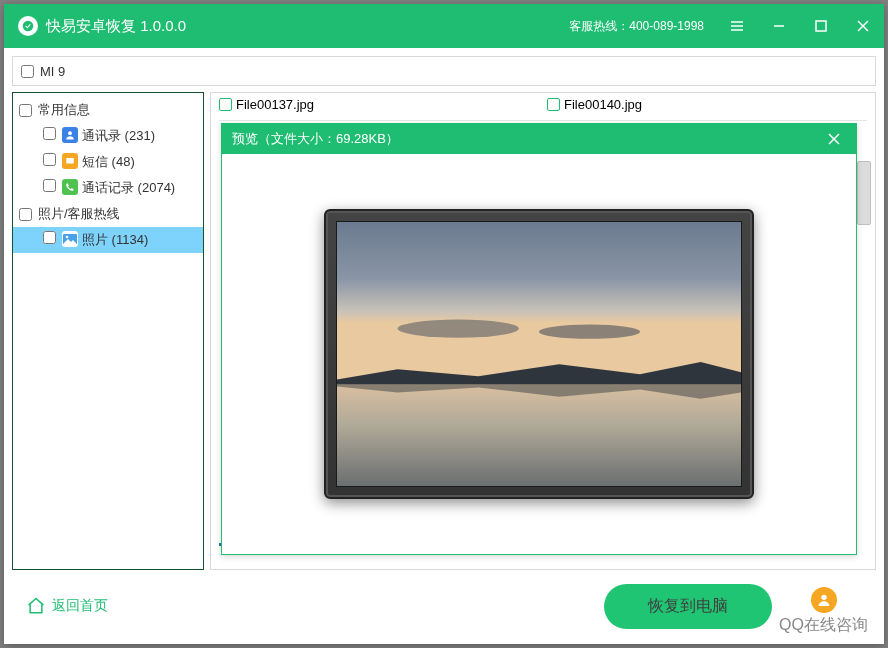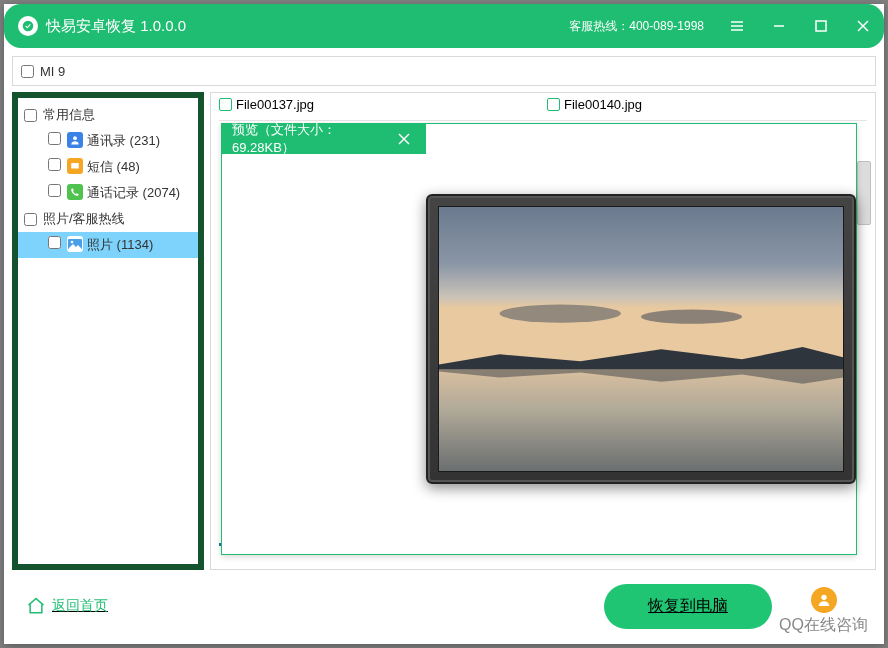--- a/index.html
+++ b/index.html
@@ -1,41 +1,41 @@
 <!DOCTYPE html>
 <html><head>
 <meta charset="utf-8">
 <style>
 * { margin: 0; padding: 0; box-sizing: border-box; font-family: "Microsoft YaHei", Arial, sans-serif; }
 body { background: #808080; width: 888px; height: 648px; overflow: hidden; }
 
 .window { position: absolute; left: 4px; top: 4px; width: 880px; height: 640px; background: #fff; box-shadow: 0 2px 8px rgba(0,0,0,0.3); display: flex; flex-direction: column; }
 
 
-.titlebar { height: 44px; background: #1fbd72; display: flex; align-items: center; color: #fff; font-size: 14px; border-radius: 17px; }
+.titlebar { height: 44px; background: #1fbd72; display: flex; align-items: center; color: #fff; font-size: 14px; }
 .titlebar-logo { width: 20px; height: 20px; background: #fff; border-radius: 50%; margin-left: 14px; margin-right: 8px; display: flex; align-items: center; justify-content: center; }
 .titlebar-logo svg { width: 14px; height: 14px; }
 .titlebar-title { font-size: 15px; }
 .titlebar-spacer { flex: 1; }
 .titlebar-hotline { font-size: 12px; margin-right: 12px; }
 .titlebar-btn { width: 42px; height: 44px; display: flex; align-items: center; justify-content: center; cursor: pointer; }
 .titlebar-btn svg { stroke: #fff; stroke-width: 1.5; fill: none; }
 
 
 .body { flex: 1; display: flex; flex-direction: column; padding: 8px; gap: 6px; }
 
 
 .device-bar { border: 1px solid #d9d9d9; height: 30px; display: flex; align-items: center; padding-left: 8px; font-size: 13px; color: #333; }
 .device-bar input[type=checkbox] { margin-right: 6px; }
 
 
 .main-row { flex: 1; display: flex; gap: 6px; min-height: 0; }
 
 
-.sidebar { width: 192px; border: 6px solid #14532d; padding-top: 4px; font-size: 13px; }
+.sidebar { width: 192px; border: 1px solid #14532d; padding-top: 4px; font-size: 13px; }
 .tree-group { padding: 4px 6px; display: flex; align-items: center; color: #333; }
 .tree-item { padding: 4px 6px 4px 30px; display: flex; color: #333; cursor: pointer; }
 .tree-item.selected { background: #7dd3fc; }
 .tree-item input, .tree-group input { margin-right: 6px; }
 .tree-icon { width: 16px; height: 16px; border-radius: 3px; margin-right: 4px; display: inline-flex; align-items: center; justify-content: center; font-size: 10px; color: #fff; }
 .ic-contacts { background: #3b82e6; }
 .ic-sms { background: #f5a623; }
 .ic-calls { background: #4fc24f; }
 .ic-photos { background: #fff; }
 .ic-photos svg { width: 16px; height: 16px; }
@@ -45,35 +45,35 @@
 .file-header-row { display: flex; padding: 4px 8px; gap: 8px; }
 .file-cell { flex: 1; display: flex; align-items: center; font-size: 13px; color: #000000; }
 .file-cell .cb { width: 13px; height: 13px; border: 1.5px solid #1fbd72; border-radius: 2px; margin-right: 4px; }
 .thumb-area { flex: 1; border-top: 1px solid #e5e5e5; margin: 4px 8px 8px 8px; position: relative; }
 .thumb-scrollbar { position: absolute; right: -4px; top: 40px; width: 14px; height: 64px; background: #dcdcdc; border: 1px solid #bfbfbf; border-radius: 2px; }
 .thumb-cards { position: absolute; left: 0; right: 16px; bottom: 6px; height: 12px; display: flex; gap: 16px; }
 .thumb-cards span { flex: 1; border-top: 3px solid; }
 .tc1 { color: #2a6fb0; } .tc2 { color: #c9a874; } .tc3 { color: #bca9b8; } .tc4 { color: #3b4a52; }
 
 
-.preview { position: absolute; left: 10px; right: 18px; top: 30px; bottom: 14px; background: #fff; border: 1px solid #1fbd72; display: flex; flex-direction: row; box-shadow: 0 2px 6px rgba(0,0,0,0.15); }
+.preview { position: absolute; left: 10px; right: 18px; top: 30px; bottom: 14px; background: #fff; border: 1px solid #1fbd72; display: flex; flex-direction: column; box-shadow: 0 2px 6px rgba(0,0,0,0.15); }
 .preview-header { height: 30px; background: #1fbd72; color: #fff; font-size: 13px; display: flex; align-items: center; padding: 0 10px; }
 .preview-header .spacer { flex: 1; }
 .preview-close { width: 24px; height: 24px; display: flex; align-items: center; justify-content: center; cursor: pointer; }
 .preview-body { flex: 1; display: flex; align-items: center; justify-content: center; background: #fff; }
 .photo-frame { width: 430px; height: 290px; background: linear-gradient(#444,#333); border: 2px solid #222; border-radius: 6px; padding: 10px; box-shadow: 0 4px 14px rgba(0,0,0,0.45), inset 0 0 0 2px #555; }
 .photo-inner { width: 100%; height: 100%; border: 1px solid #1a1a1a; box-shadow: inset 0 0 0 1px rgba(255,255,255,0.15); overflow: hidden; }
 .photo-svg { width: 100%; height: 100%; display: block; }
 
 
-.footer { height: 60px; display: flex; align-items: center; padding: 0 14px; text-decoration: underline; }
+.footer { height: 60px; display: flex; align-items: center; padding: 0 14px; }
 .back-home { display: flex; align-items: center; gap: 6px; color: #1fbd72; font-size: 14px; cursor: pointer; }
 .back-home svg { width: 20px; height: 20px; stroke: #1fbd72; fill: none; stroke-width: 1.8; }
 .footer-spacer { flex: 1; }
-.recover-btn { background: #1fc573; color: #000000; font-size: 16px; border: none; border-radius: 24px; padding: 12px 44px; cursor: pointer; margin-right: 90px; }
+.recover-btn { background: #1fc573; color: #404040; font-size: 16px; border: none; border-radius: 24px; padding: 12px 44px; cursor: pointer; margin-right: 90px; }
 .qq-area { position: absolute; right: 16px; bottom: 8px; text-align: center; font-size: 16px; color: #888; cursor: pointer; }
 .qq-area .qq-icon { width: 26px; height: 26px; background: #f5a623; border-radius: 50%; margin: 0 auto 2px; display: flex; align-items: center; justify-content: center; }
 .qq-area .qq-icon svg { width: 16px; height: 16px; fill: #fff; }
 
 input[type=checkbox] { width: 13px; height: 13px; accent-color: #1fbd72; cursor: pointer; }
 </style>
 </head>
 <body>
 
 <div class="window">

